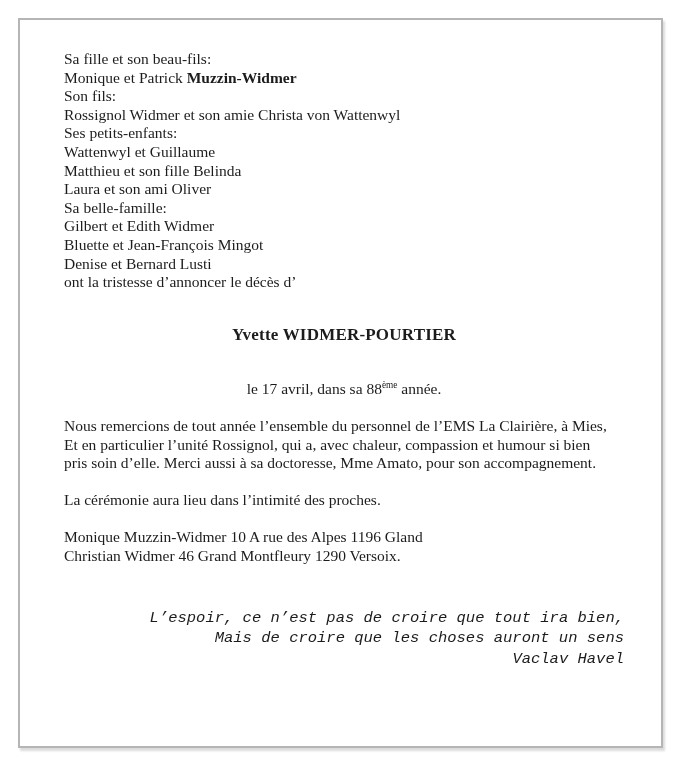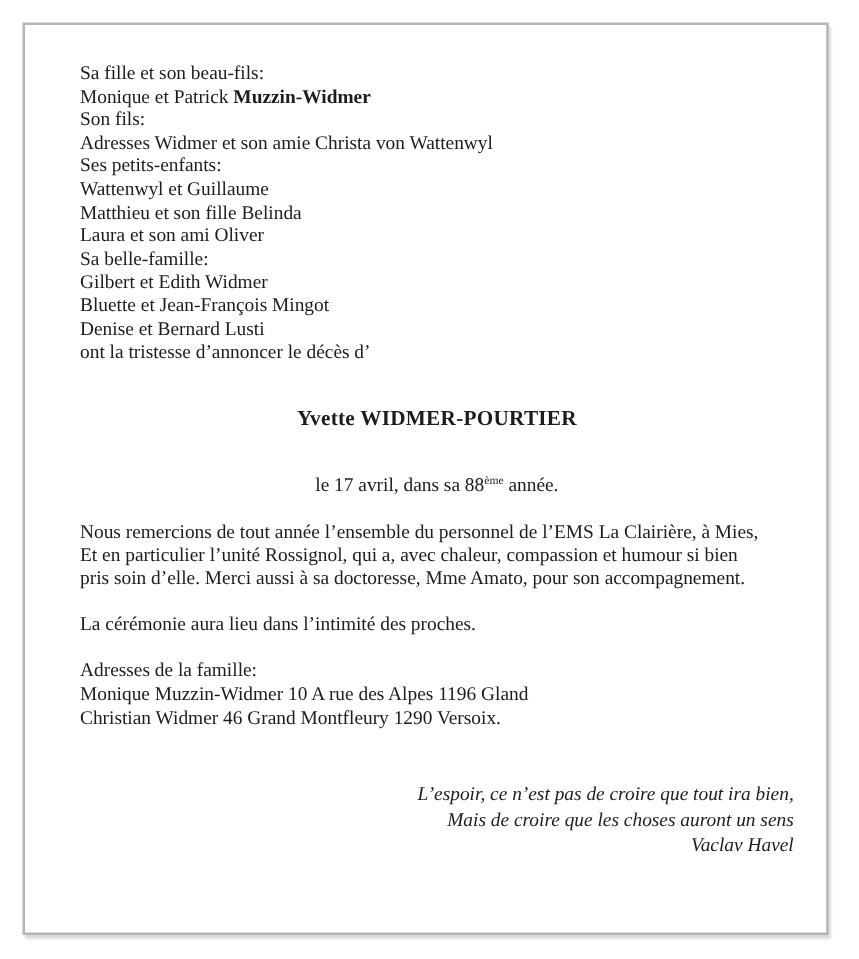--- a/index.html
+++ b/index.html
@@ -23,21 +23,21 @@
     top: 18px;
     width: 641px;
     height: 726px;
     background: #ffffff;
     border: 2px solid #b5b5b5;
     box-shadow: 2px 3px 2px rgba(0,0,0,0.14);
   }
   .content {
     position: absolute;
     left: 44px;
-    right: 26px;
+    right: 37px;
     top: 30px;
     font-size: 15.5px;
     line-height: 18.6px;
   }
   p { margin: 0; }
   .family-list p { white-space: nowrap; }
   .surname-bold { font-weight: bold; }
   .title {
     font-size: 17px;
     line-height: 34px;
@@ -53,34 +53,35 @@
     vertical-align: super;
   }
   .thanks { margin-top: 18.6px; }
   .ceremony { margin-top: 18.6px; }
   .addresses { margin-top: 18.6px; }
   .quote {
     margin-top: 42px;
     text-align: right;
     font-style: italic;
     line-height: 20.5px;
+    font-family: Liberation Mono, monospace;
   }
 </style>
 </head>
 <body>
 
 <div class="page">
   <div class="card">
     <div class="content">
 
       <div class="family-list">
         <p>Sa fille et son beau-fils:</p>
         <p><span>Monique et Patrick </span><span class="surname-bold">Muzzin-Widmer</span></p>
         <p>Son fils:</p>
-        <p>Adresses Widmer et son amie Christa von Wattenwyl</p>
+        <p>Rossignol Widmer et son amie Christa von Wattenwyl</p>
         <p>Ses petits-enfants:</p>
         <p>Wattenwyl et Guillaume</p>
         <p>Matthieu et son fille Belinda</p>
         <p>Laura et son ami Oliver</p>
         <p>Sa belle-famille:</p>
         <p>Gilbert et Edith Widmer</p>
         <p>Bluette et Jean-François Mingot</p>
         <p>Denise et Bernard Lusti</p>
         <p>ont la tristesse d’annoncer le décès d’</p>
       </div>
@@ -91,21 +92,20 @@
 
       <div class="thanks">
         <p>Nous remercions de tout année l’ensemble du personnel de l’EMS La Clairière, à Mies,</p>
         <p>Et en particulier l’unité Rossignol, qui a, avec chaleur, compassion et humour si bien</p>
         <p>pris soin d’elle. Merci aussi à sa doctoresse, Mme Amato, pour son accompagnement.</p>
       </div>
 
       <p class="ceremony">La cérémonie aura lieu dans l’intimité des proches.</p>
 
       <div class="addresses">
-        <p>Adresses de la famille:</p>
         <p>Monique Muzzin-Widmer 10 A rue des Alpes 1196 Gland</p>
         <p>Christian Widmer 46 Grand Montfleury 1290 Versoix.</p>
       </div>
 
       <div class="quote">
         <p>L’espoir, ce n’est pas de croire que tout ira bien,</p>
         <p>Mais de croire que les choses auront un sens</p>
         <p>Vaclav Havel</p>
       </div>
 

